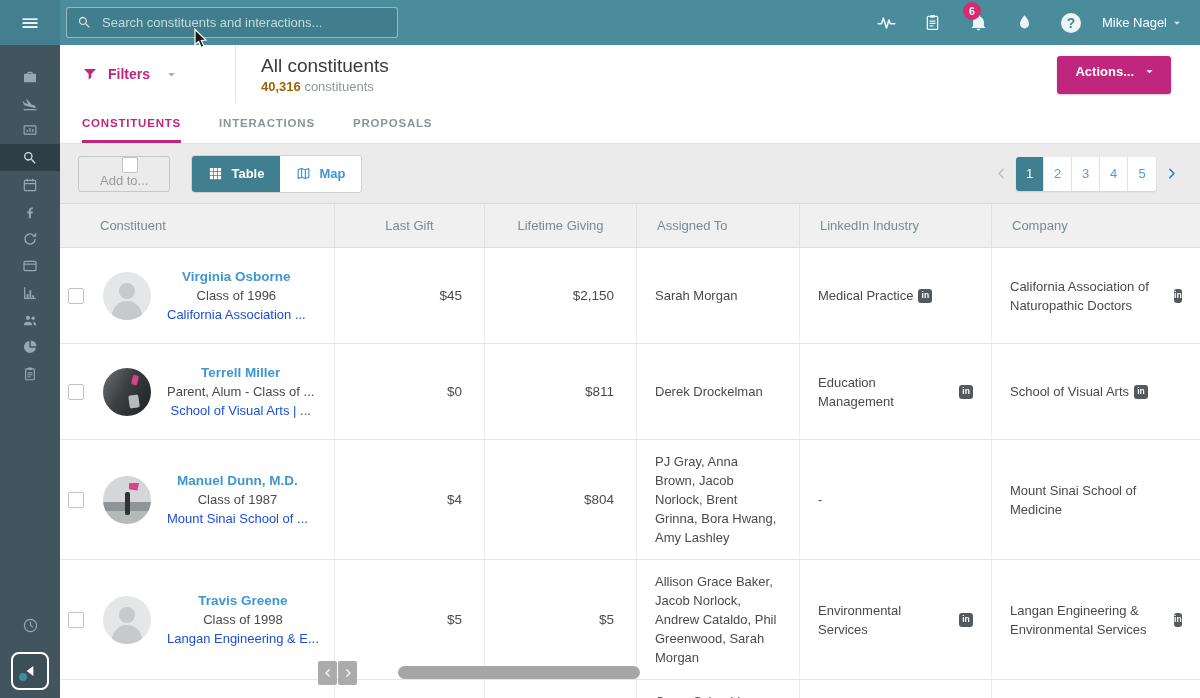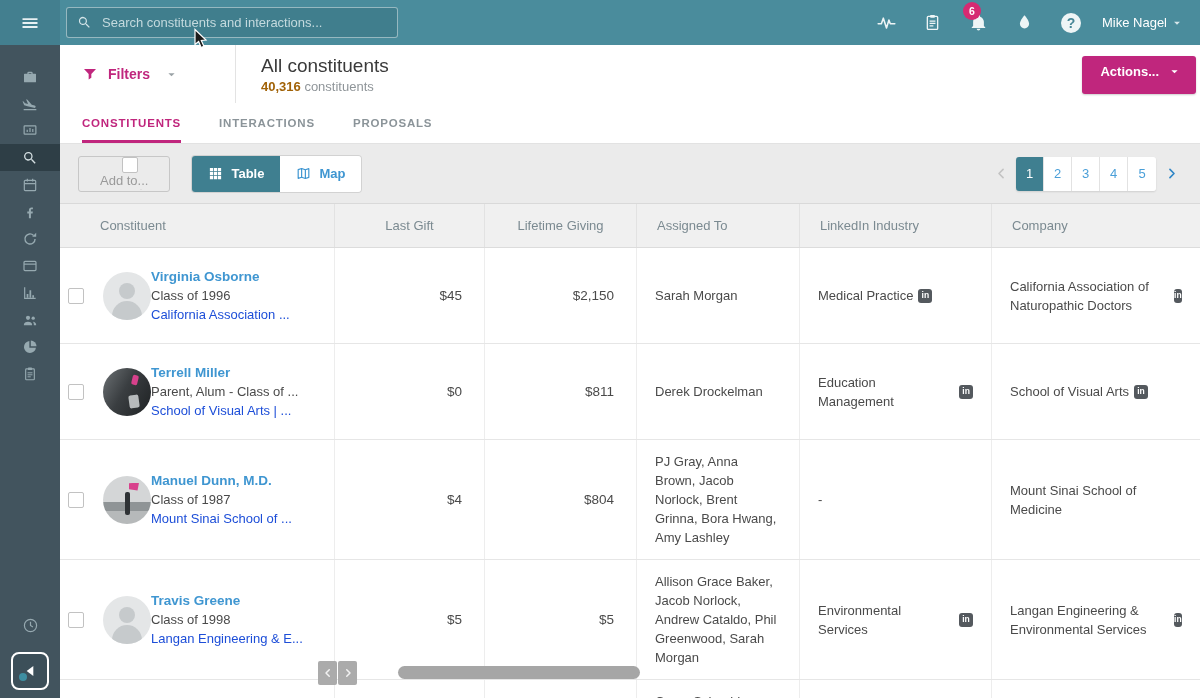--- a/index.html
+++ b/index.html
@@ -43,21 +43,21 @@
   .filters{width:175px;display:flex;align-items:center;padding-left:22px;cursor:pointer;flex:0 0 175px;}
   .filters .funnel{width:16px;height:16px;color:#c0267d;}
   .filters-label{color:#c0267d;font-size:14px;font-weight:bold;margin-left:10px;}
   .filters .chev{width:15px;height:15px;color:#9aa2a6;margin-left:14px;}
   .vdivider{width:1px;height:58px;background:#e3e3e3;}
   .title-block{padding-left:25px;}
   .page-title{font-size:19px;color:#3a3a3a;line-height:23px;}
   .page-subtitle{font-size:13px;margin-top:2px;}
   .page-subtitle .count{color:#a16207;font-weight:bold;}
   .page-subtitle .suffix{color:#8f9599;}
-  .actions-btn{position:absolute;right:4px;top:11px;height:38px;background:#c0267d;border:none;border-radius:3px;color:#fff;font-size:13px;font-weight:bold;display:flex;align-items:center;padding:0 14px 8px 18px;cursor:pointer;box-shadow:0 1px 2px rgba(0,0,0,.2);}
+  .actions-btn{position:absolute;right:29px;top:11px;height:38px;background:#c0267d;border:none;border-radius:3px;color:#fff;font-size:13px;font-weight:bold;display:flex;align-items:center;padding:0 14px 8px 18px;cursor:pointer;box-shadow:0 1px 2px rgba(0,0,0,.2);}
   .actions-btn .ic{width:15px;height:15px;margin-left:8px;}
 
   .tabs{height:41px;display:flex;align-items:stretch;padding-left:22px;border-bottom:1px solid #e2e2e2;background:#fff;}
   .tab{position:relative;display:flex;align-items:center;font-size:11.5px;font-weight:bold;letter-spacing:.8px;color:#8b9499;margin-right:38px;cursor:pointer;}
   .tab.active{color:#c0267d;}
   .tab.active::after{content:"";position:absolute;left:0;right:0;bottom:0;height:3px;background:#c0267d;}
 
   .toolbar{height:60px;background:#ebebeb;border-bottom:1px solid #d9d9d9;display:flex;align-items:center;padding:0 14px 0 18px;}
   .addto-btn{height:36px;border:1px solid #c7c7c7;border-radius:3px;background:transparent;display:flex;align-items:flex-end;padding:0 21px;cursor:pointer;flex-direction:column;}
   .addto-btn .checkbox{margin-right:10px;}
@@ -93,21 +93,21 @@
   .avatar{width:48px;height:48px;border-radius:50%;margin-left:19px;position:relative;overflow:hidden;flex:0 0 48px;}
   .av-sil{background:#e4e6e7;}
   .av-sil .av-head{position:absolute;width:16px;height:16px;border-radius:50%;background:#c6cacc;left:16px;top:11px;}
   .av-sil .av-body{position:absolute;width:30px;height:19px;border-radius:15px 15px 0 0;background:#c6cacc;left:9px;top:29px;}
   .av-p1{background:linear-gradient(120deg,#6d7275 0%,#3a3e41 45%,#1e2123 100%);}
   .av-p1 .spark{position:absolute;width:6px;height:10px;background:#d8418c;left:29px;top:7px;border-radius:2px;transform:rotate(14deg);}
   .av-p1 .light{position:absolute;width:10px;height:13px;background:#cfd2d4;left:26px;top:27px;border-radius:2px;transform:rotate(-8deg);opacity:.85;}
   .av-p2{background:linear-gradient(#d4d6d7 0%,#d4d6d7 55%,#8f9496 55%,#8f9496 72%,#b6b9ba 72%,#b6b9ba 100%);}
   .av-p2 .figure{position:absolute;width:5px;height:23px;background:#2e3235;left:22px;top:16px;border-radius:2px;}
   .av-p2 .flag{position:absolute;width:10px;height:8px;background:#d8418c;left:26px;top:7px;clip-path:polygon(0 10%,100% 0,85% 100%,0 85%);}
-  .const-text{line-height:19px;padding-right:8px;}
+  .const-text{margin-left:16px;line-height:19px;padding-right:8px;text-align:center;}
   .cname{display:block;color:#3f96d1;font-size:13.5px;font-weight:bold;text-decoration:none;cursor:pointer;}
   .cline2{color:#4a4a4a;font-size:13px;}
   .cline3{display:block;color:#1d4ed8;font-size:13px;text-decoration:none;cursor:pointer;}
   .c-money{justify-content:flex-end;padding-right:22px;font-size:13.5px;color:#4a4a4a;}
   .c-text{padding:12px 18px;font-size:13px;color:#4a4a4a;line-height:19px;}
   .in-chip{display:inline-flex;align-items:center;justify-content:center;width:14px;height:14px;border-radius:3px;background:#54595e;color:#fff;font-size:8.5px;font-weight:bold;margin-left:5px;vertical-align:-2px;}
 
   
   .hscroll{position:absolute;left:0;bottom:13px;width:100%;height:24px;z-index:10;}
   .hs-btn{position:absolute;top:0;width:19px;height:24px;background:#ababab;border-radius:2px;display:flex;align-items:center;justify-content:center;color:#f2f2f2;cursor:pointer;}

